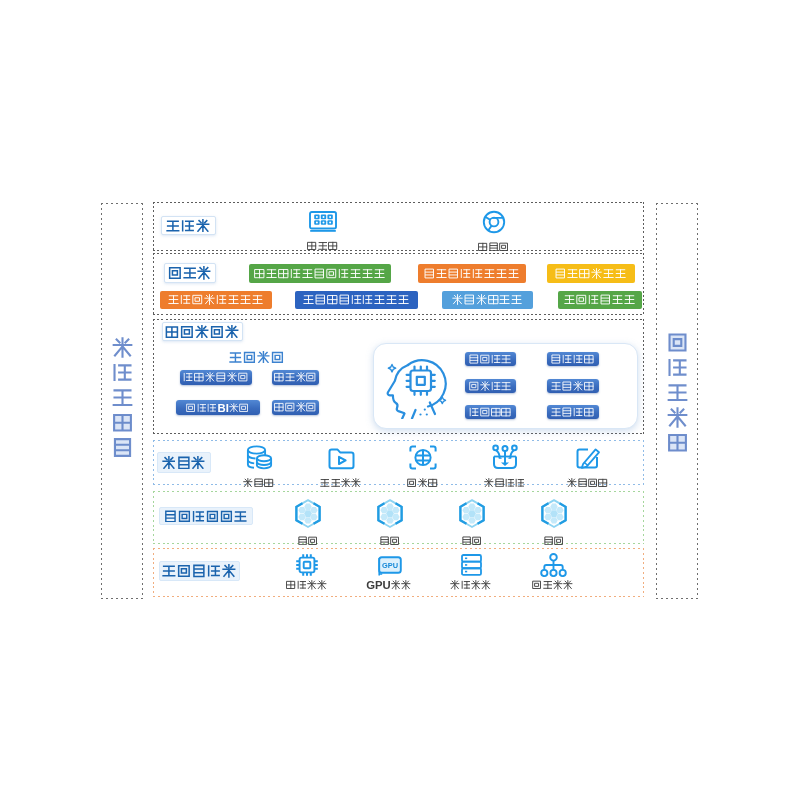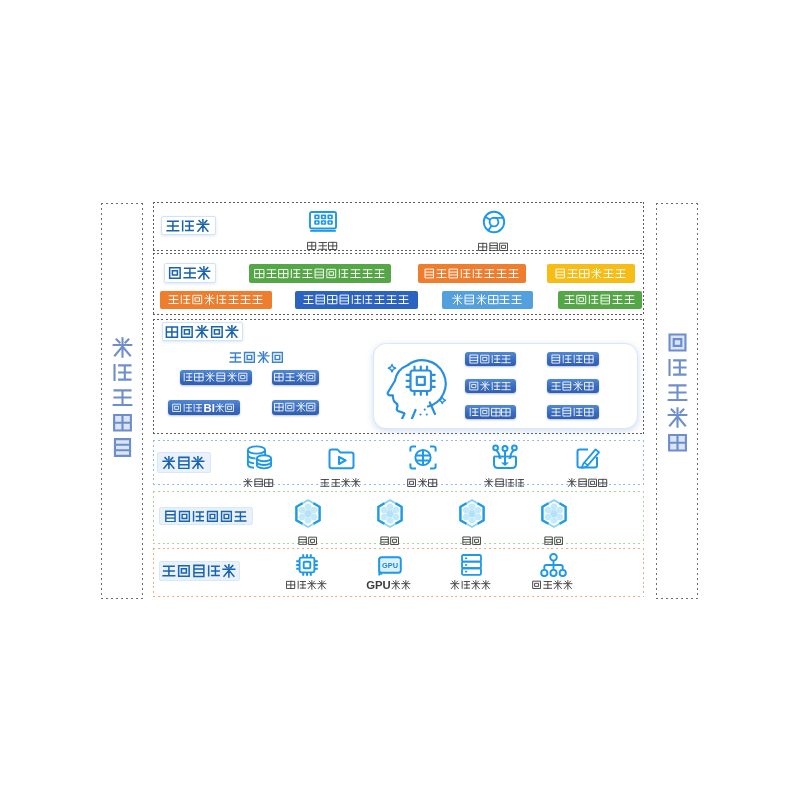--- a/index.html
+++ b/index.html
@@ -406,21 +406,21 @@
     <svg class="z" width="10.12" height="10.12" style="margin-right:0.88px" viewBox="0 0 100 100">
       <use href="#g1" stroke="#fff" stroke-width="8.5" fill="none"></use>
     </svg>
     <svg class="z" width="10.12" height="10.12" style="margin-right:0.88px" viewBox="0 0 100 100">
       <use href="#g3" stroke="#fff" stroke-width="8.5" fill="none"></use>
     </svg>
     <svg class="z" width="10.12" height="10.12" style="margin-right:0.88px" viewBox="0 0 100 100">
       <use href="#g5" stroke="#fff" stroke-width="8.5" fill="none"></use>
     </svg>
   </div>
-<div class="sbtn" style="left:168px;top:400px;width:72px;height:15px">
+<div class="sbtn" style="left:176px;top:400px;width:84px;height:15px">
     <svg class="z" width="9.66" height="9.66" style="margin-right:0.84px" viewBox="0 0 100 100">
       <use href="#g5" stroke="#fff" stroke-width="8.5" fill="none"></use>
     </svg>
     <svg class="z" width="9.66" height="9.66" style="margin-right:0.84px" viewBox="0 0 100 100">
       <use href="#g4" stroke="#fff" stroke-width="8.5" fill="none"></use>
     </svg>
     <svg class="z" width="9.66" height="9.66" style="margin-right:0.84px" viewBox="0 0 100 100">
       <use href="#g4" stroke="#fff" stroke-width="8.5" fill="none"></use>
     </svg>
     <span class="lat" style="font-size:11.3px">BI</span>

